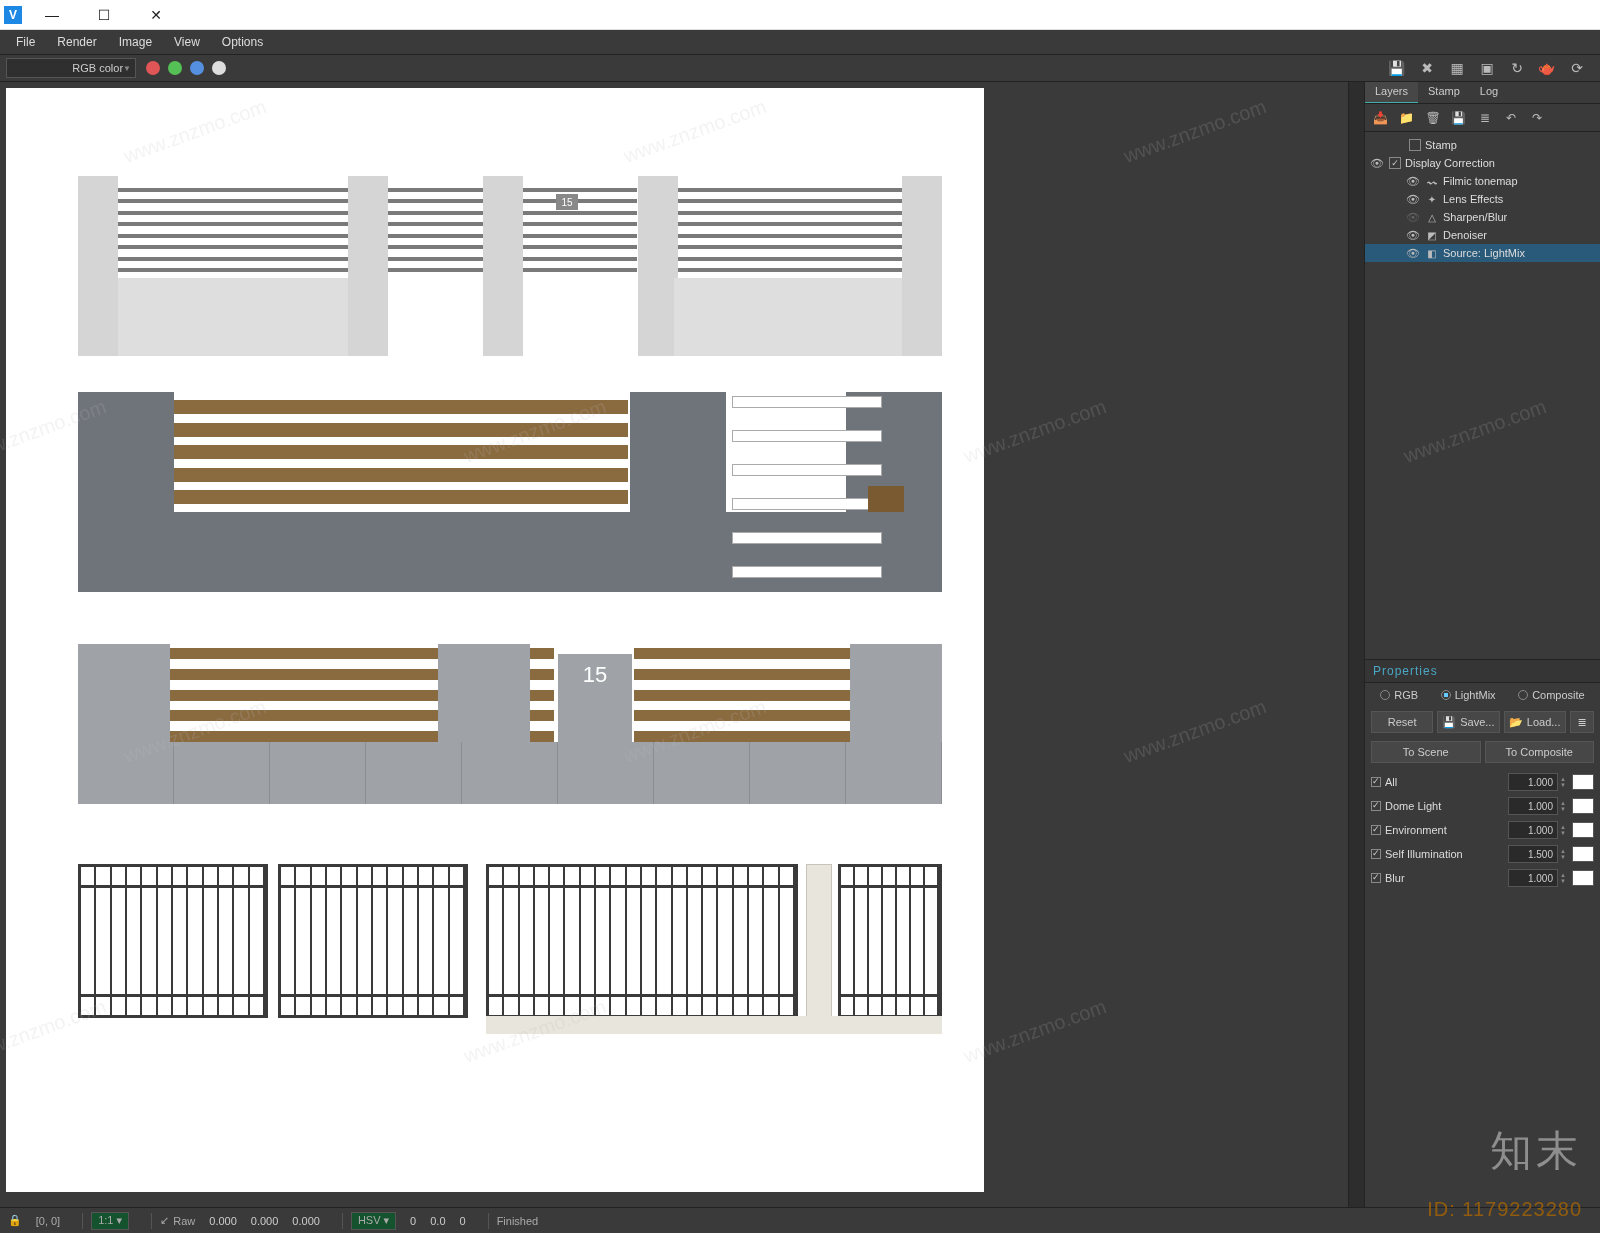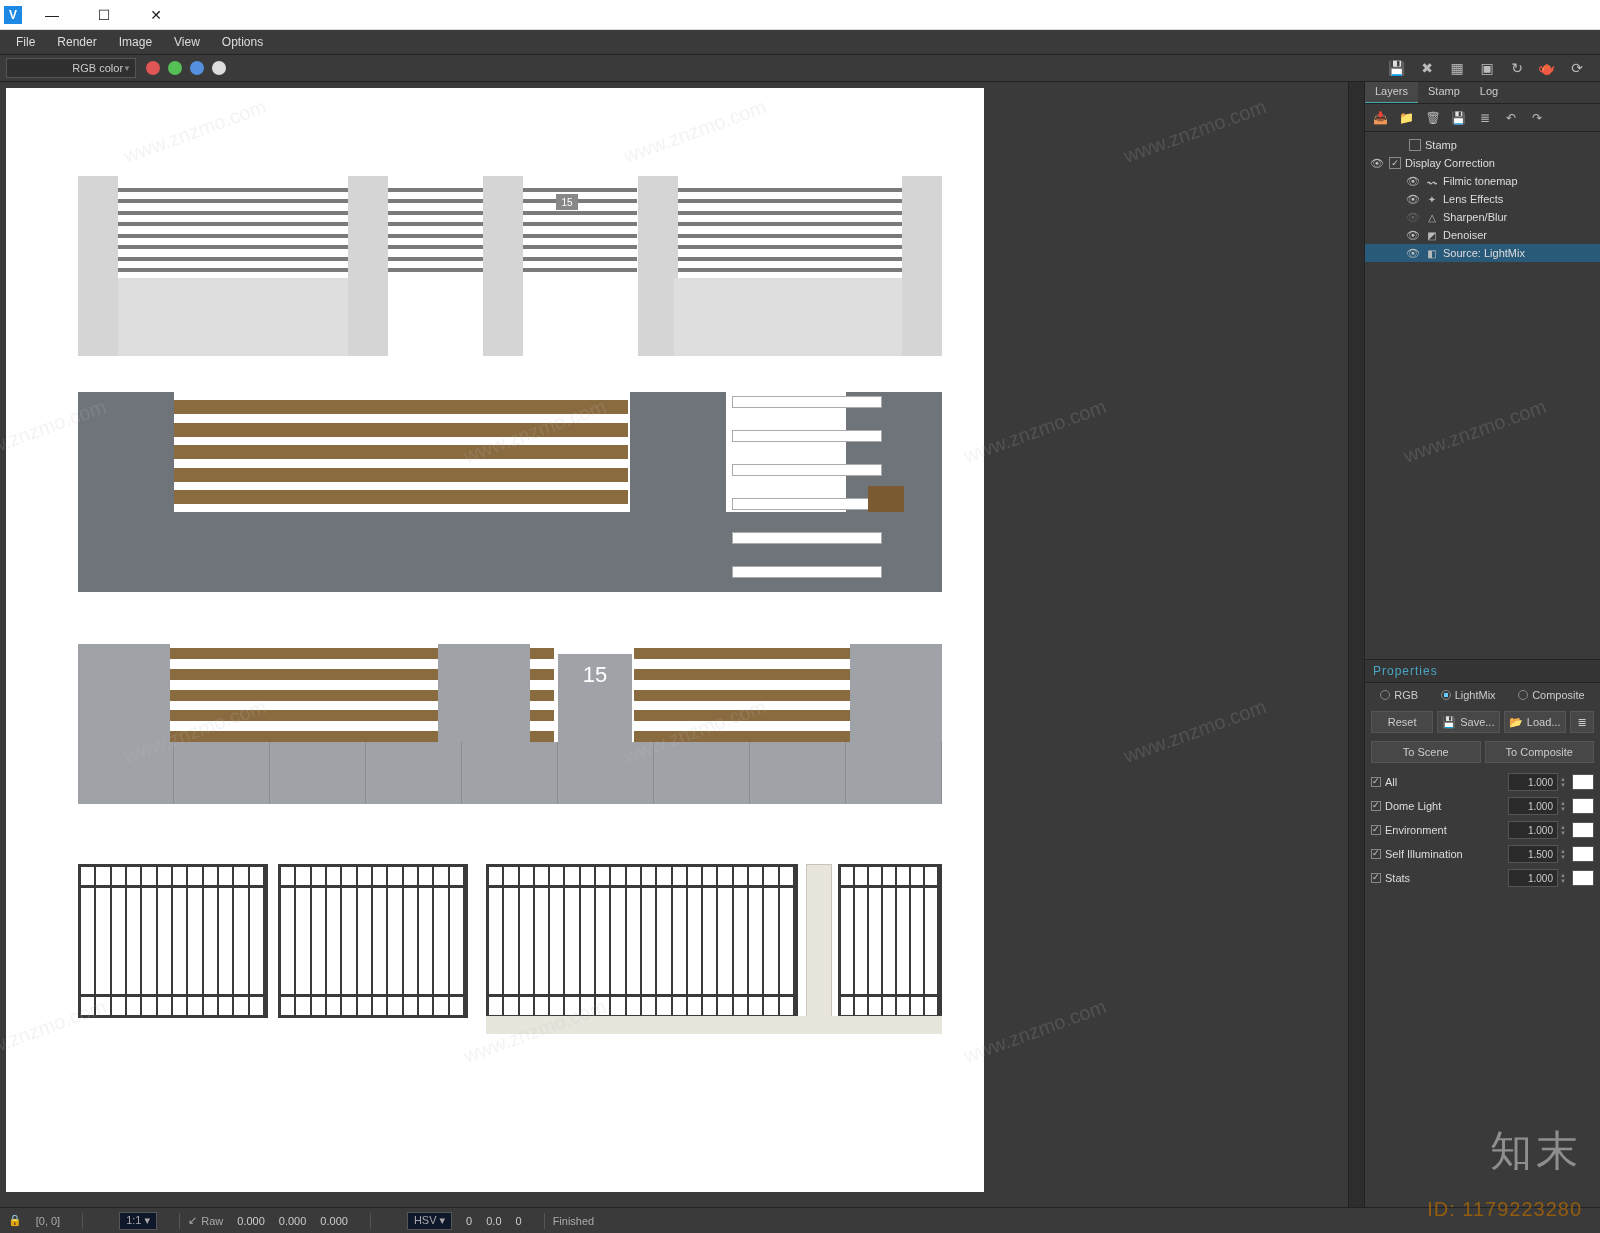--- a/index.html
+++ b/index.html
@@ -59,21 +59,21 @@
 .lm-val{width:50px;height:18px;background:#2a2a2a;border:1px solid #555;color:#ccc;font-size:10px;text-align:right;padding:0 4px;display:flex;align-items:center;justify-content:flex-end;}
 .lm-spin{width:10px;height:18px;display:flex;flex-direction:column;justify-content:center;color:#888;font-size:6px;line-height:6px;text-align:center;}
 .lm-sw{width:22px;height:16px;background:#fff;margin-left:4px;border:1px solid #555;}
 .chkm{width:10px;height:10px;border:1px solid #888;position:relative;}
 .chkm.on::after{content:"✓";position:absolute;top:-2px;left:0;color:#ccc;font-size:9px;}
 
 .statusbar{height:26px;background:#3a3a3a;display:flex;align-items:center;color:#aaa;font-size:11px;padding:0 8px;border-top:1px solid #222;}
 .sb-item{margin-right:14px;display:flex;align-items:center;gap:4px;}
 .sb-sep{width:1px;height:16px;background:#555;margin:0 8px;}
 .sb-val{color:#ccc;}
-.sb-box{background:#0f172a;border:1px solid #555;padding:7px 6px;height:18px;display:flex;align-items:center;margin-left:28px;}
+.sb-box{background:#14532d;border:1px solid #555;padding:7px 6px;height:18px;display:flex;align-items:center;}
 
 
 .fence{position:absolute;left:72px;right:42px;}
 .f1{top:88px;height:180px;}
 .pillar{position:absolute;top:0;bottom:0;background:#d5d5d5;width:40px;}
 .wall{position:absolute;bottom:0;height:78px;background:#dedede;}
 .slats{position:absolute;top:12px;bottom:84px;display:flex;flex-direction:column;justify-content:space-between;}
 .slat{height:4px;background:#7a7a7a;}
 .f1 .pillar.pA{left:0}.f1 .pillar.pB{left:270px}.f1 .pillar.pC{left:405px}.f1 .pillar.pD{left:560px}.f1 .pillar.pE{right:0}
 .f1 .wall.w1{left:40px;width:230px}.f1 .wall.w2{right:40px;width:228px}
@@ -463,21 +463,21 @@
             <span class="chkm on"></span>
             <span>Self Illumination</span>
           </div>
         <div class="lm-val">1.500</div>
           <div class="lm-spin">▲<br>▼</div>
           <div class="lm-sw"></div>
       </div>
       <div class="lm-row">
         <div class="lm-name">
             <span class="chkm on"></span>
-            <span>Stats</span>
+            <span>Blur</span>
           </div>
         <div class="lm-val">1.000</div>
           <div class="lm-spin">▲<br>▼</div>
           <div class="lm-sw"></div>
       </div>
     </div>
     <div style="flex:.8"></div>
   </div>
 </div>
 

